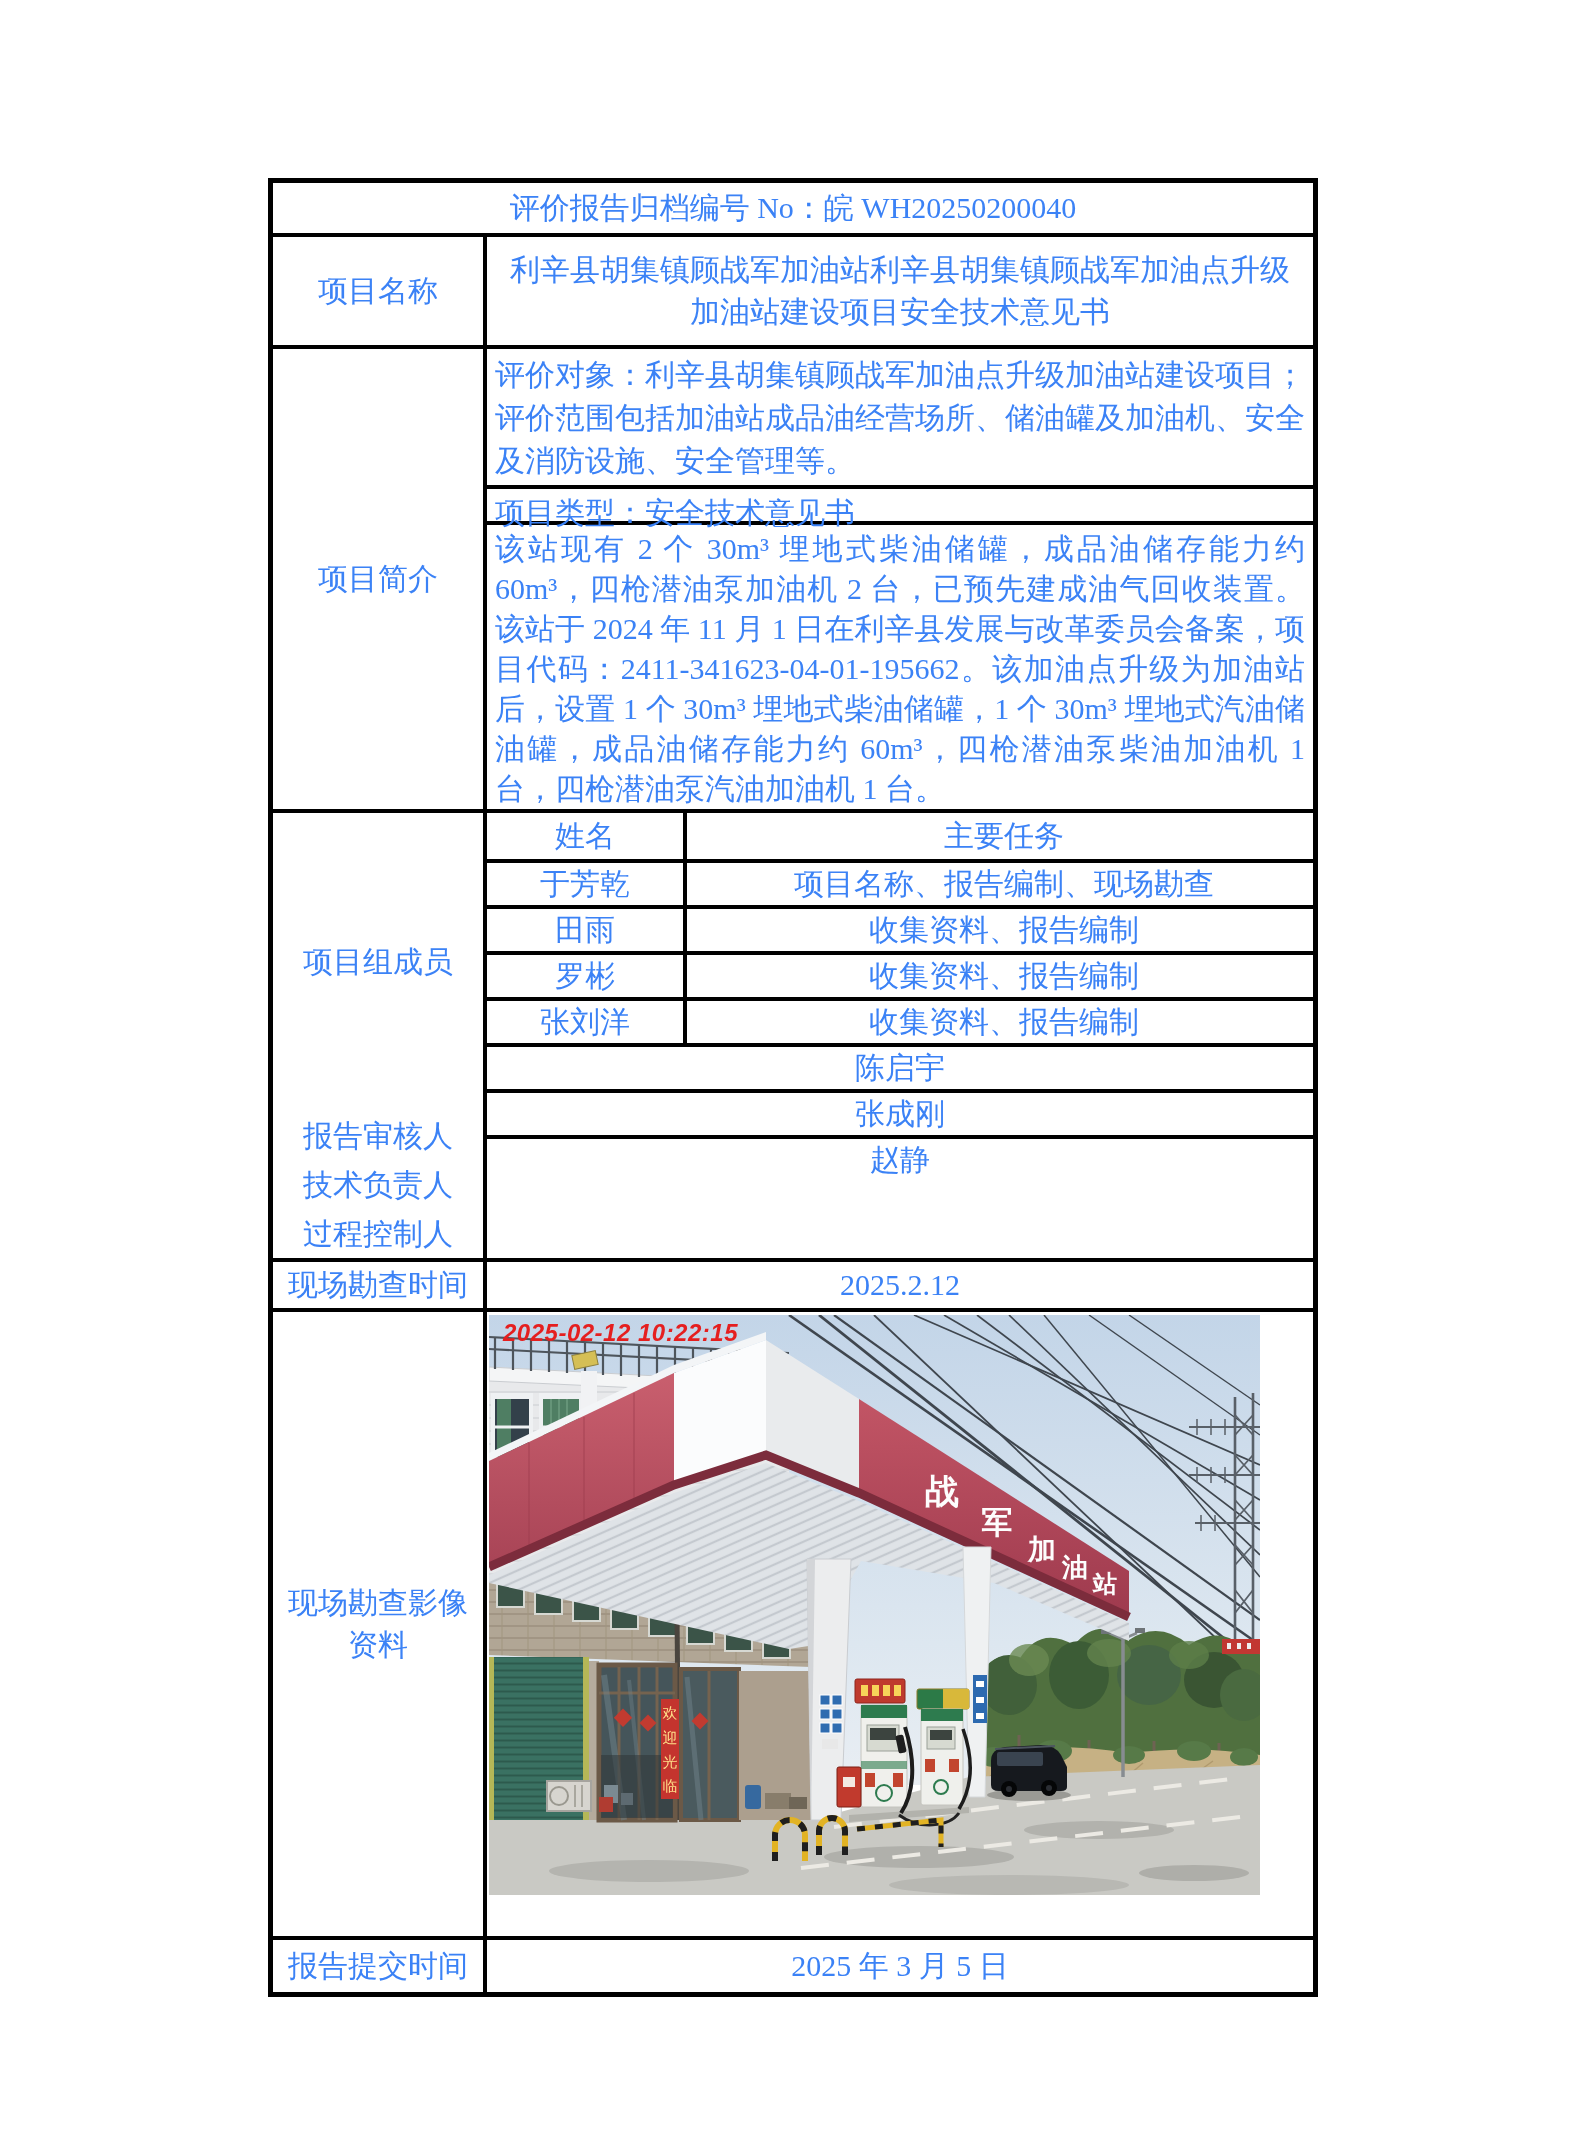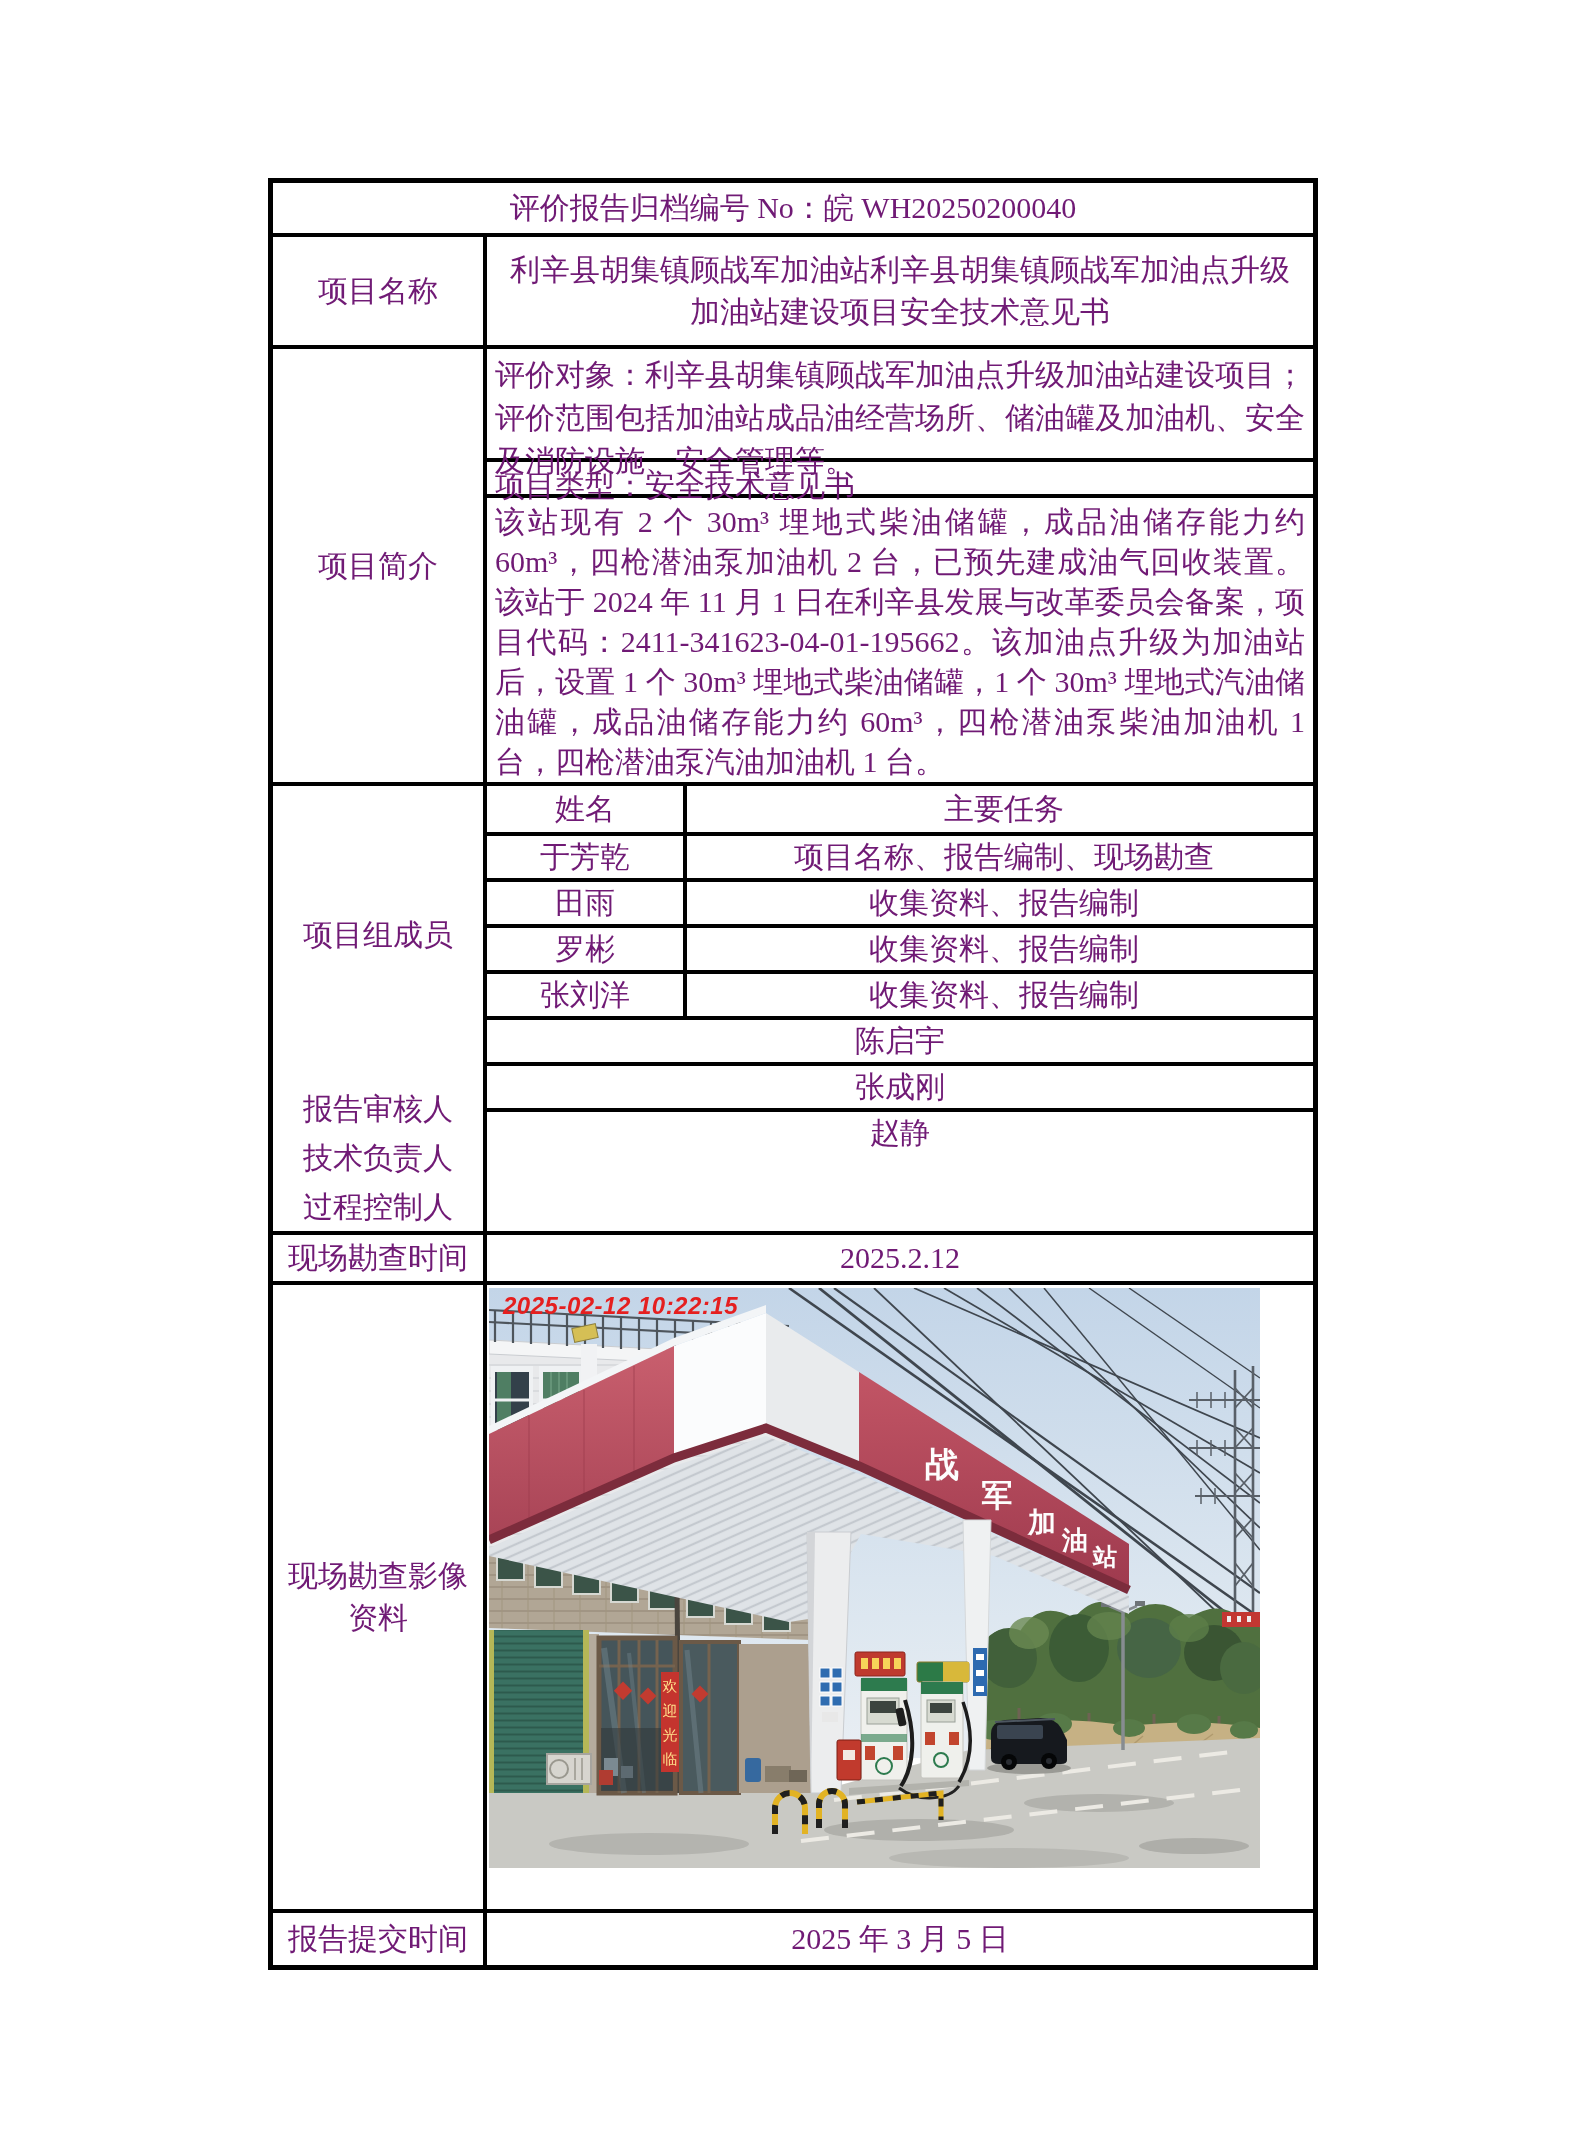--- a/index.html
+++ b/index.html
@@ -1,40 +1,40 @@
 <!DOCTYPE html>
 <html><head>
 <meta charset="utf-8">
 <style>
   * { margin:0; padding:0; box-sizing:border-box; }
   body { background:#ffffff; }
   .page {
     position:relative; width:1587px; height:2145px; background:#ffffff;
-    font-family:"Liberation Serif","DejaVu Serif",serif; color:#701a75;
+    font-family:"Liberation Serif","DejaVu Serif",serif; color:#3b82f6;
     overflow:hidden;
   }
   .doc-table {
     position:absolute; left:268px; top:178px; width:1050px;
     border:5px solid #000; background:#fff;
   }
   .row { display:flex; border-top:4px solid #000; }
   .row:first-child { border-top:none; }
   .cell { font-size:30px; line-height:1.4; }
   .full-cell { flex:1; display:flex; align-items:center; justify-content:center; height:50px; }
   .label-col {
     width:214px; flex:0 0 214px; border-right:4px solid #000;
     display:flex; align-items:center; justify-content:center;
     text-align:center; padding:16px 10px;
   }
   .content-col { flex:1; min-width:0; }
   .center-cell { display:flex; align-items:center; justify-content:center; text-align:center; padding:0 18px; }
   .r-name .content-col { height:108px; }
   .sub-box { padding:4px 8px 2px 8px; text-align:justify; }
   .sub-box + .sub-box { border-top:4px solid #000; }
-  .sb-target { height:109px; line-height:43px; }
+  .sb-target { height:136px; line-height:43px; }
   .sb-type { height:36px; line-height:40px; text-align:left; }
   .sb-desc { height:288px; line-height:40px; }
   .team-content { display:flex; flex-direction:column; }
   .trow { display:flex; height:46px; border-top:4px solid #000; }
   .trow:first-child { border-top:none; }
   .tname { width:200px; flex:0 0 200px; border-right:4px solid #000; display:flex; align-items:center; justify-content:center; }
   .ttask { flex:1; display:flex; align-items:center; justify-content:center;margin-left:8px; }
   .tfull { flex:1; display:flex; align-items:center; justify-content:center; }
   .team-label-col { justify-content:flex-start; padding:0; flex-direction:column; display:flex; align-items:stretch; }
   .tl-box { display:flex; align-items:center; justify-content:center; text-align:left; }

